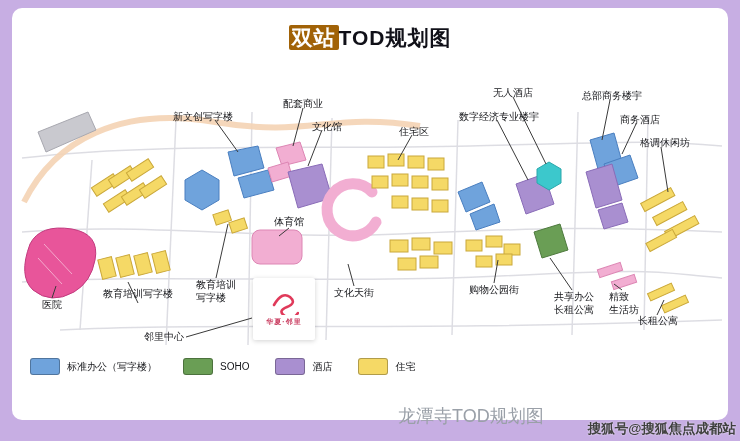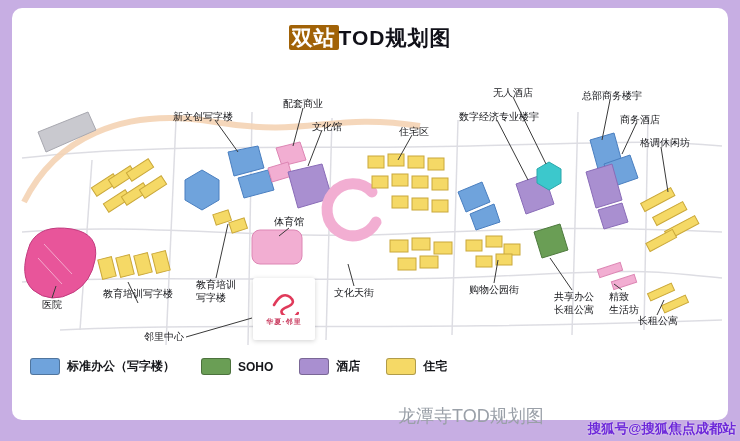--- a/index.html
+++ b/index.html
@@ -35,26 +35,26 @@
   .logo-text{font-size:7px;color:#c8385c;font-weight:bold;margin-top:2px;letter-spacing:1px;}
   .legend{
     position:absolute;left:30px;top:358px;width:680px;
     display:flex;align-items:center;gap:26px;
   }
   .legend-item{display:flex;align-items:center;gap:7px;}
   .legend-swatch{
     width:30px;height:17px;border-radius:3px;border:1px solid rgba(0,0,0,.28);
     box-sizing:border-box;
   }
-  .legend-label{font-size:12px;color:#15161a;font-weight:700;}
+  .legend-label{font-size:10px;color:#15161a;font-weight:400;}
   .landmark-caption{
     position:absolute;left:398px;top:404px;font-size:18px;color:#9aa0a8;
   }
   .watermark{
-    position:absolute;right:4px;bottom:3px;font-size:13.5px;color:#6d28d9;
+    position:absolute;right:4px;bottom:3px;font-size:13.5px;color:#404040;
     font-weight:600;text-shadow:0 0 2px rgba(255,255,255,.8);
   }
 </style>
 </head>
 <body>
 
 <div class="card"></div>
 
 <div class="title-bar">
   <span class="title-hl">双站</span><span>TOD规划图</span>

